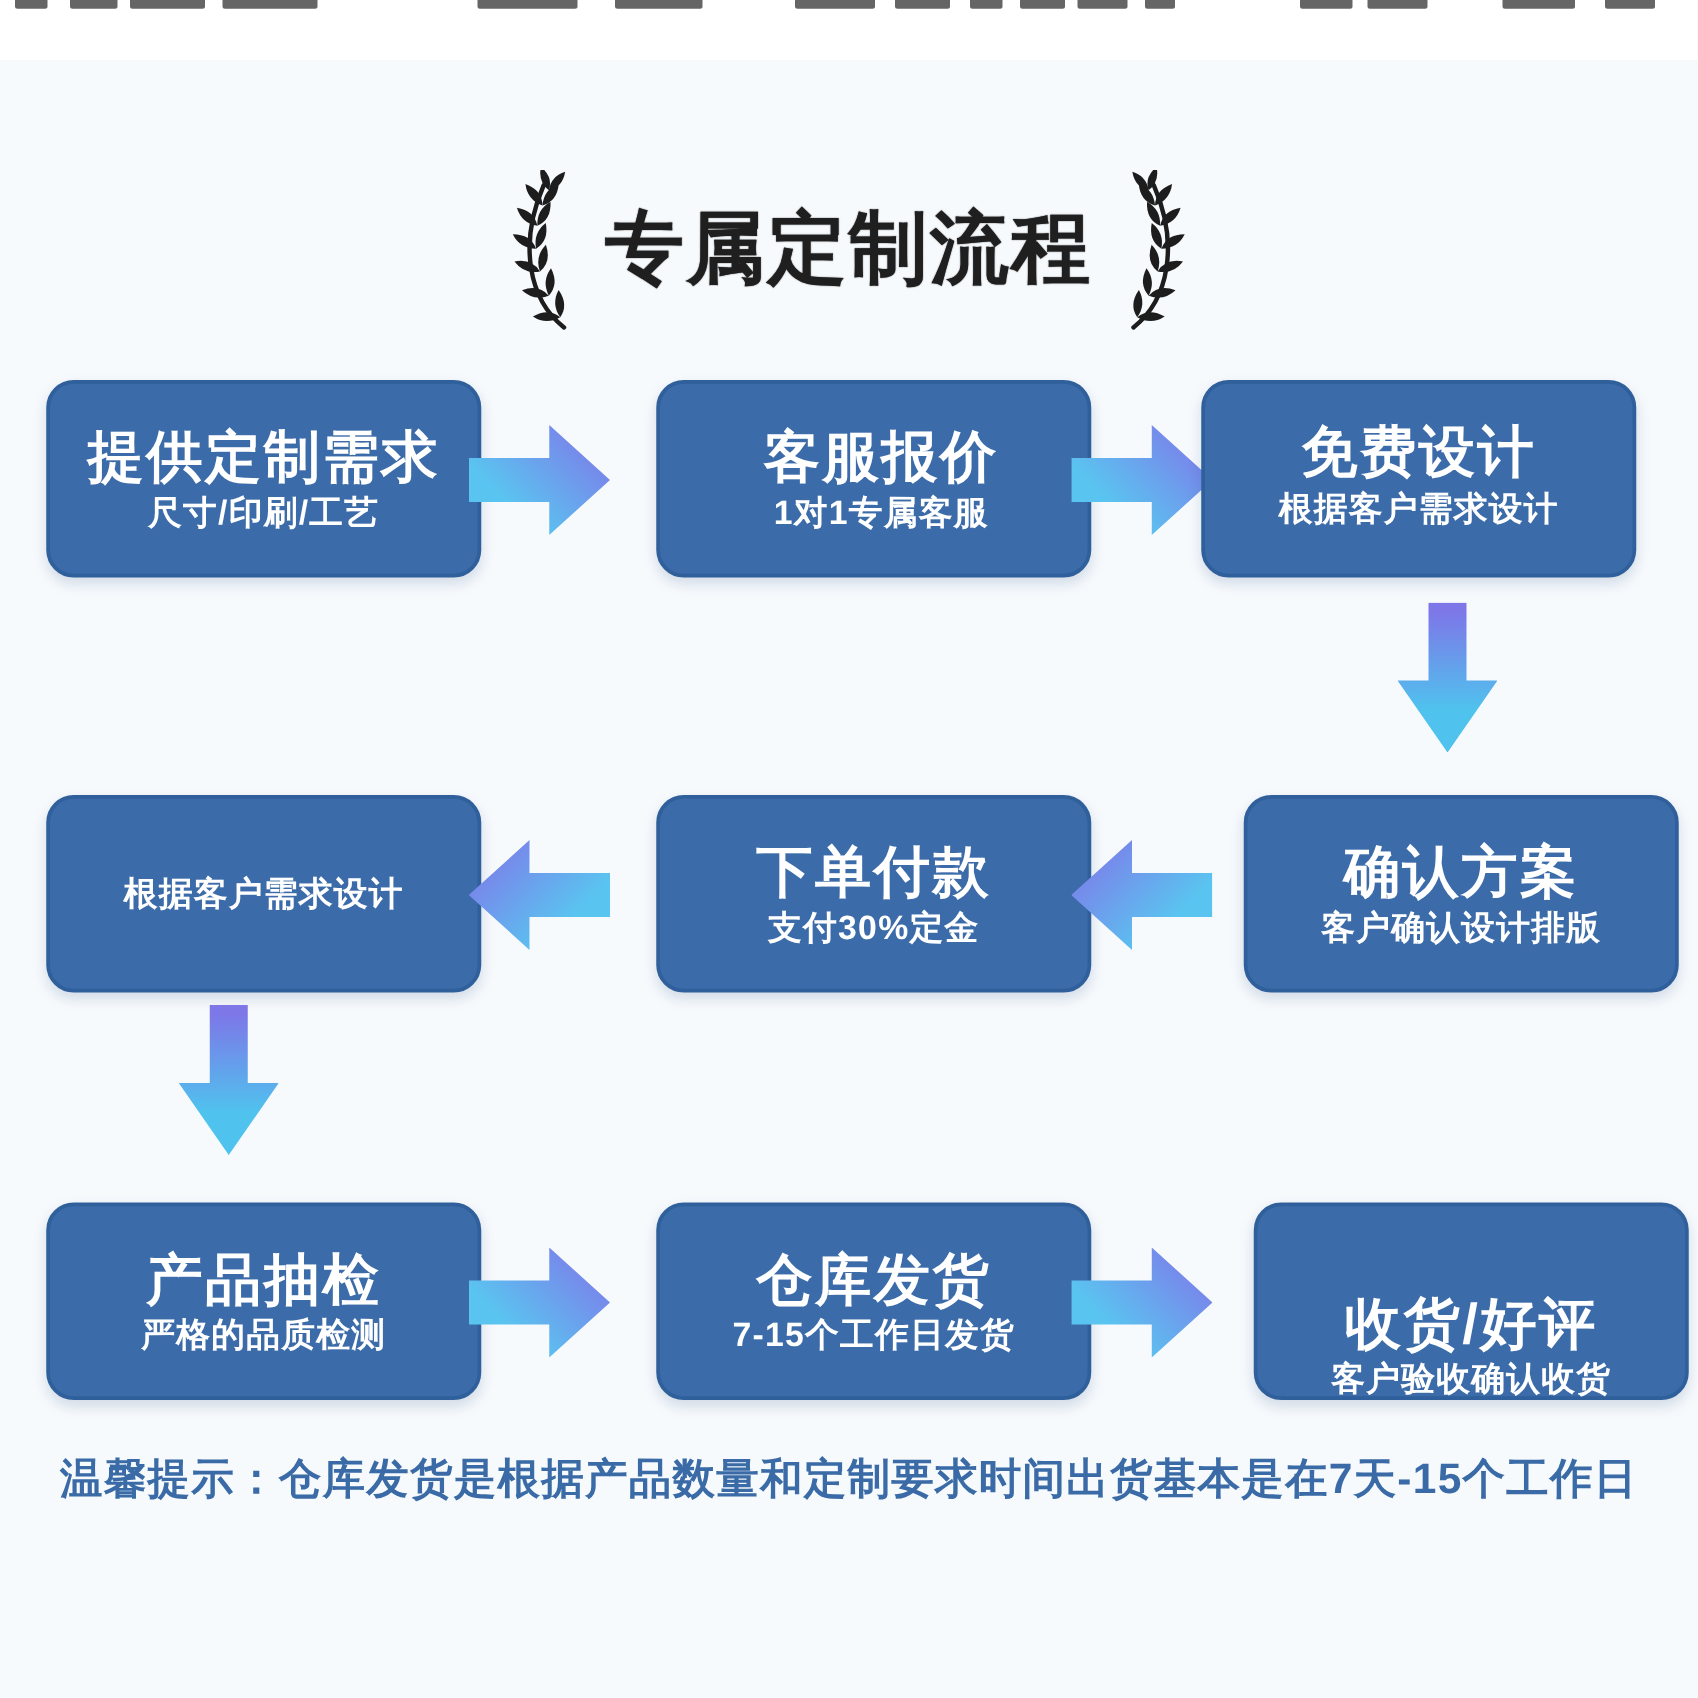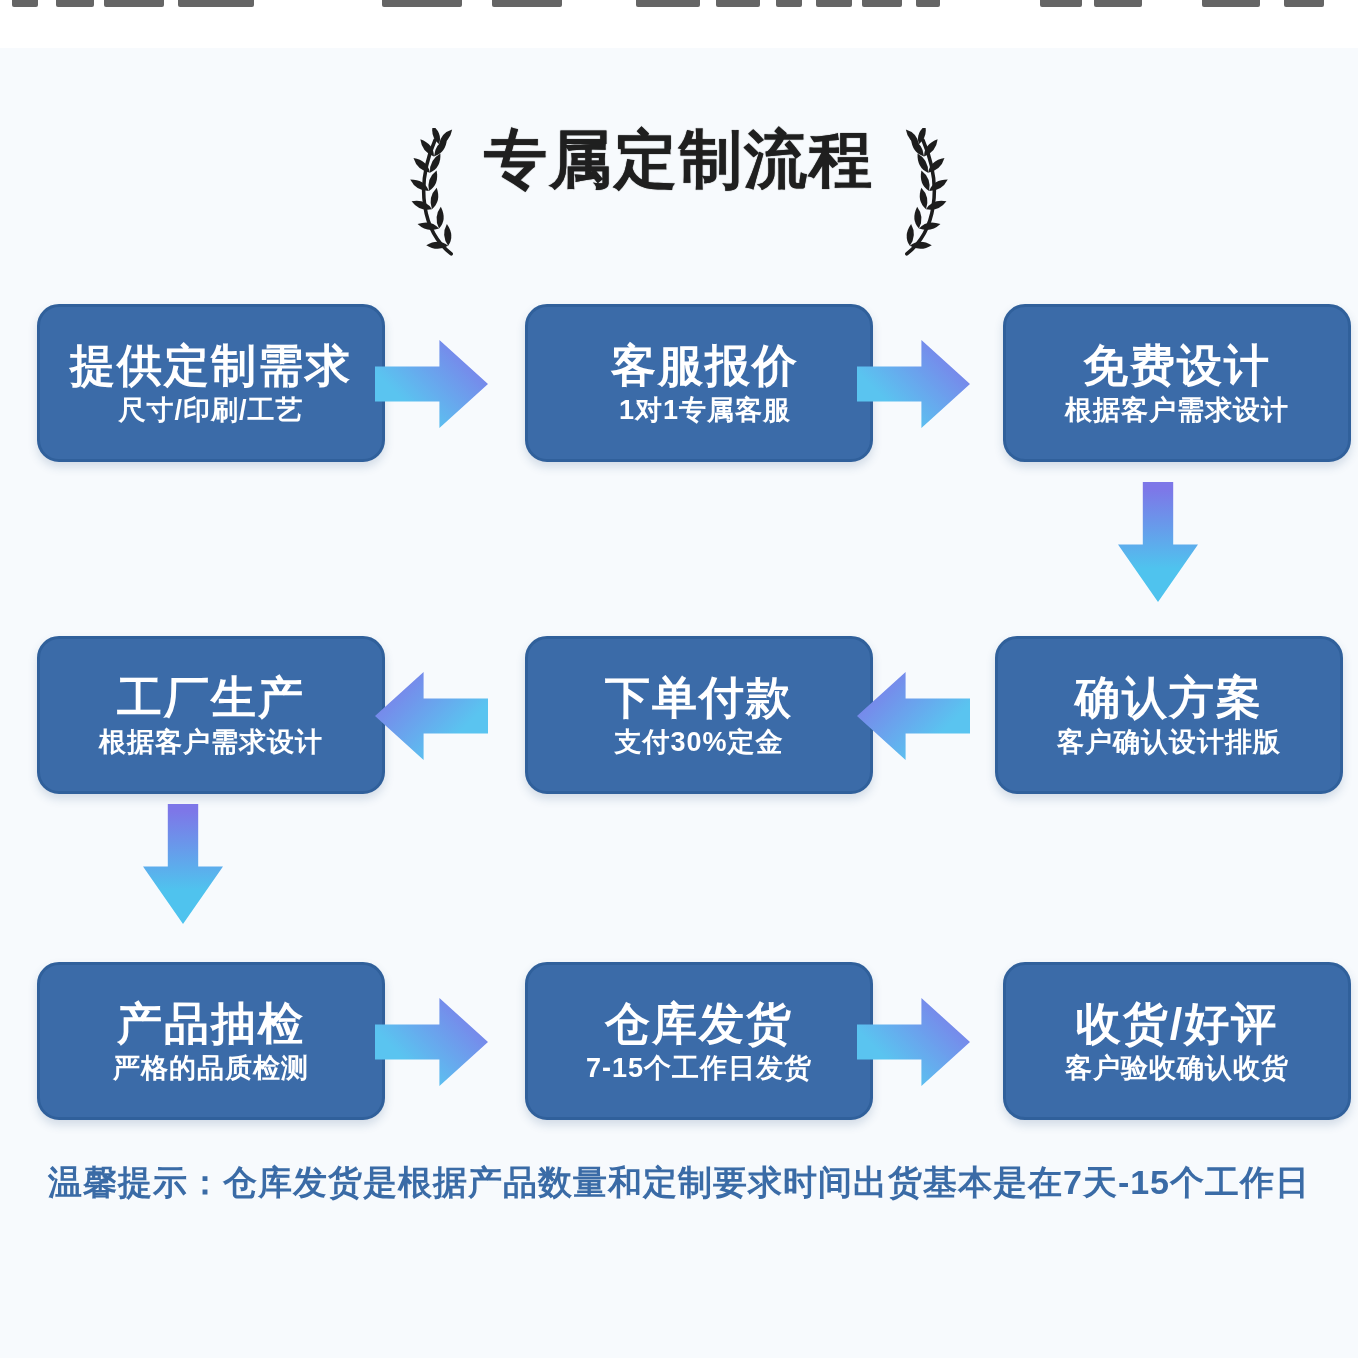--- a/index.html
+++ b/index.html
@@ -11,21 +11,21 @@
   }
   #stage{position:relative;width:1358px;height:1358px;}
 
   
   .top-strip{position:absolute;left:0;top:0;width:1358px;height:48px;background:#ffffff;overflow:hidden;}
   .frag{position:absolute;top:0;height:7px;background:#3f3f3f;opacity:.8;border-radius:0 0 2px 2px;}
 
   
   .title-row{
     position:absolute;left:0;top:128px;width:1358px;height:148px;
-    display:flex;align-items:flex-start;justify-content:center;gap:10px;
+    display:flex;align-items:center;justify-content:center;gap:10px;
   }
   .laurel{width:76px;height:132px;flex:0 0 auto;}
   .laurel.right{transform:scaleX(-1);}
   .page-title{
     font-size:63px;font-weight:bold;color:#1f1f1f;
     letter-spacing:2px;line-height:1;padding-bottom:6px;
     text-shadow:0 0 1px #1f1f1f;
   }
 
   
@@ -134,29 +134,28 @@
   <div class="fbox" style="left:16px;top:304px;">
     <div class="t">提供定制需求</div>
     <div class="s">尺寸/印刷/工艺</div>
   </div>
   <div class="arr arr-right" style="left:375px;top:340px;"></div>
   <div class="fbox" style="left:504px;top:304px;padding-left:12px;">
     <div class="t">客服报价</div>
     <div class="s">1对1专属客服</div>
   </div>
   <div class="arr arr-right" style="left:857px;top:340px;"></div>
-  <div class="fbox" style="left:982px;top:304px;">
+  <div class="fbox" style="left:940px;top:304px;font-family:Liberation Mono, monospace;">
     <div class="t">免费设计</div>
     <div class="s">根据客户需求设计</div>
   </div>
 
   <div class="arr arr-down" style="left:1118px;top:482px;"></div>
 
   <div class="fbox" style="left:16px;top:636px;">
-    <div class="t">工厂生产</div>
     <div class="s">根据客户需求设计</div>
   </div>
   <div class="arr arr-left" style="left:375px;top:672px;"></div>
   <div class="fbox" style="left:504px;top:636px;">
     <div class="t">下单付款</div>
     <div class="s">支付30%定金</div>
   </div>
   <div class="arr arr-left" style="left:857px;top:672px;"></div>
   <div class="fbox" style="left:974px;top:636px;">
     <div class="t">确认方案</div>
@@ -168,20 +167,20 @@
   <div class="fbox" style="left:16px;top:962px;">
     <div class="t">产品抽检</div>
     <div class="s">严格的品质检测</div>
   </div>
   <div class="arr arr-right" style="left:375px;top:998px;"></div>
   <div class="fbox" style="left:504px;top:962px;">
     <div class="t">仓库发货</div>
     <div class="s">7-15个工作日发货</div>
   </div>
   <div class="arr arr-right" style="left:857px;top:998px;"></div>
-  <div class="fbox" style="left:982px;top:962px;">
+  <div class="fbox" style="left:982px;top:962px;justify-content:flex-end;">
     <div class="t">收货/好评</div>
     <div class="s">客户验收确认收货</div>
   </div>
 
   <div class="note">温馨提示：仓库发货是根据产品数量和定制要求时间出货基本是在7天-15个工作日</div>
 
 </div>
 
 </body></html>

